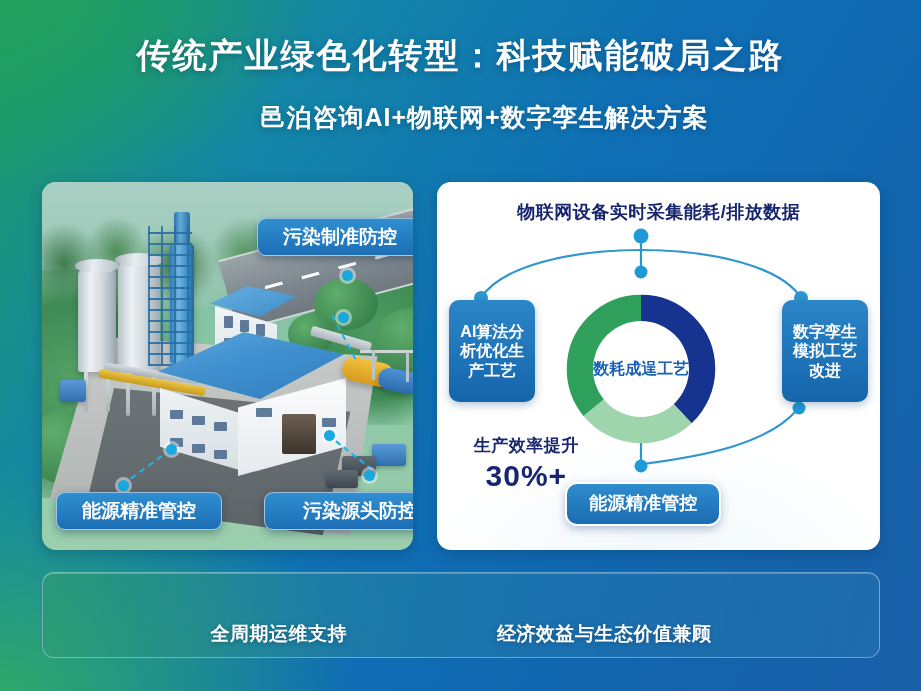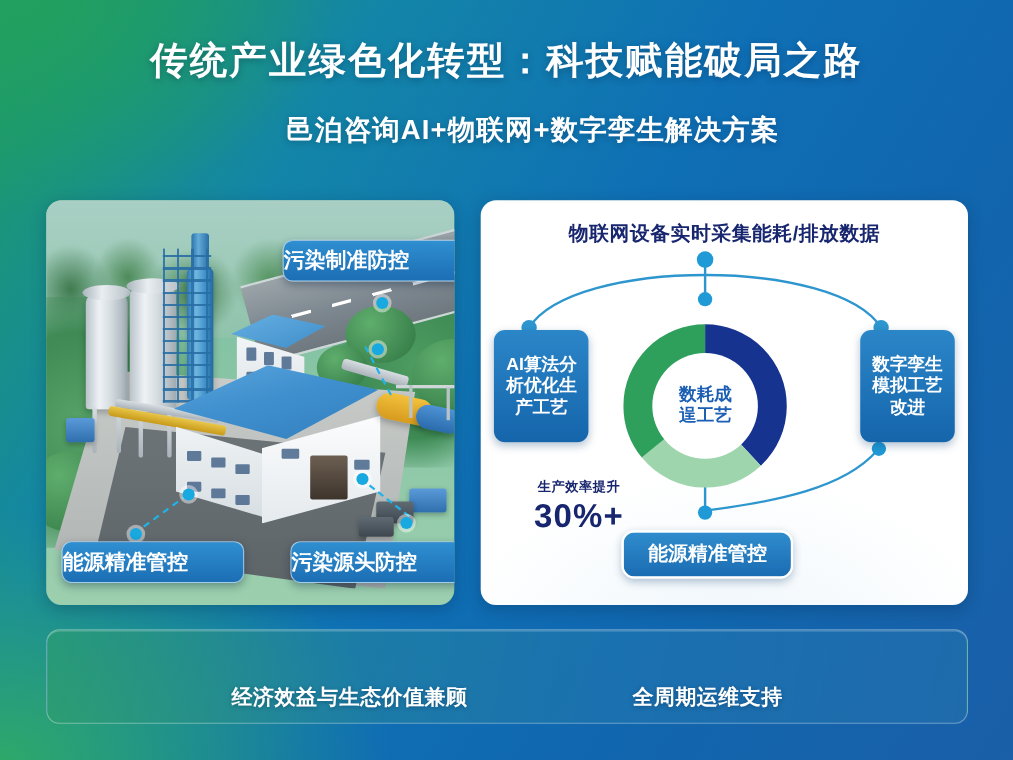--- a/index.html
+++ b/index.html
@@ -117,21 +117,21 @@
   .tank-box { position:absolute; border-radius:3px;
     background: linear-gradient(180deg,#5f6a73,#3e474e); box-shadow:0 2px 5px rgba(0,0,0,.25); }
   .tank-box.blue { background: linear-gradient(180deg,#5a9ad8,#2f6fae); }
   .pipe { position:absolute; background: linear-gradient(180deg,#e9c64a,#c89a19); border-radius:3px; }
   .pipe.grey { background: linear-gradient(180deg,#d7dde1,#aab3ba); }
   .rail { position:absolute; border-top:3px solid #cfd6da; }
   .post { position:absolute; width:3px; background:#b9c2c7; }
 
   
   .tag {
-    position:absolute; display:flex; align-items:center; 
+    position:absolute; display:flex; align-items:center; justify-content:center;
     background: linear-gradient(180deg,#2f8fd0 0%, #1c6eb4 100%);
     color:#fff; font-weight:bold; border-radius:9px;
     border:1.5px solid rgba(255,255,255,.55);
     box-shadow: 0 3px 8px rgba(0,25,55,.35);
     white-space:nowrap;
   }
   .dot-c { position:absolute; width:11px; height:11px; border-radius:50%;
     background:#17a9e0; box-shadow:0 0 0 3px rgba(255,255,255,.45); }
   .leader { position:absolute; border-top:2px dashed #1fb4e8; transform-origin:left center; }
 
@@ -159,25 +159,25 @@
   .chip-r { right:12px; top:118px; width:86px; height:102px; font-size:16px; padding:0 4px; }
   .chip-b {
     left:128px; top:300px; width:156px; height:44px; font-size:18px;
     background: linear-gradient(180deg,#2f8ccd 0%, #1b6cb2 100%);
     border-radius:12px; border:2px solid #ffffff;
   }
   .donut { position:absolute; left:125px; top:108px; width:158px; height:158px; border-radius:50%; }
   .donut-hole {
     position:absolute; left:50%; top:50%; transform:translate(-50%,-50%);
     width:96px; height:96px; border-radius:50%; background:#fff;
-    display:flex; flex-direction:column; align-items:center; justify-content:center;
+    display:flex; flex-direction:row; align-items:center; justify-content:center;
     color:#1a5fb4; font-weight:bold; font-size:16px; line-height:1.2; text-align:center;
   }
   .kpi { position:absolute; left:22px; top:252px; width:134px; text-align:center; }
-  .kpi-label { font-size:12px; font-weight:bold; color:#17266e; letter-spacing:.5px; }
+  .kpi-label { font-size:17px; font-weight:bold; color:#17266e; letter-spacing:.5px; }
   .kpi-value { font-size:30px; font-weight:bold; color:#17266e; margin-top:2px; letter-spacing:1px; }
 
   
   .footer {
     position:absolute; left:42px; top:572px; width:838px; height:86px;
     border-radius:12px;
     background: linear-gradient(100deg, rgba(33,150,99,.55) 0%, rgba(24,129,142,.5) 28%, rgba(20,110,170,.55) 62%, rgba(24,106,170,.6) 100%), rgba(255,255,255,.08);
     border:1.5px solid rgba(255,255,255,.35);
     box-shadow: inset 0 1px 0 rgba(255,255,255,.25);
     overflow:hidden;
@@ -326,18 +326,18 @@
 
       <div class="kpi">
         <div class="kpi-label">生产效率提升</div>
         <div class="kpi-value">30%+</div>
       </div>
     </div>
   </div>
 
   <div class="footer">
     <div class="foot-items">
+      <span class="foot-item">全周期运维支持</span>
       <span class="foot-item">经济效益与生态价值兼顾</span>
-      <span class="foot-item">全周期运维支持</span>
     </div>
   </div>
 
 </div>
 
 </body></html>

